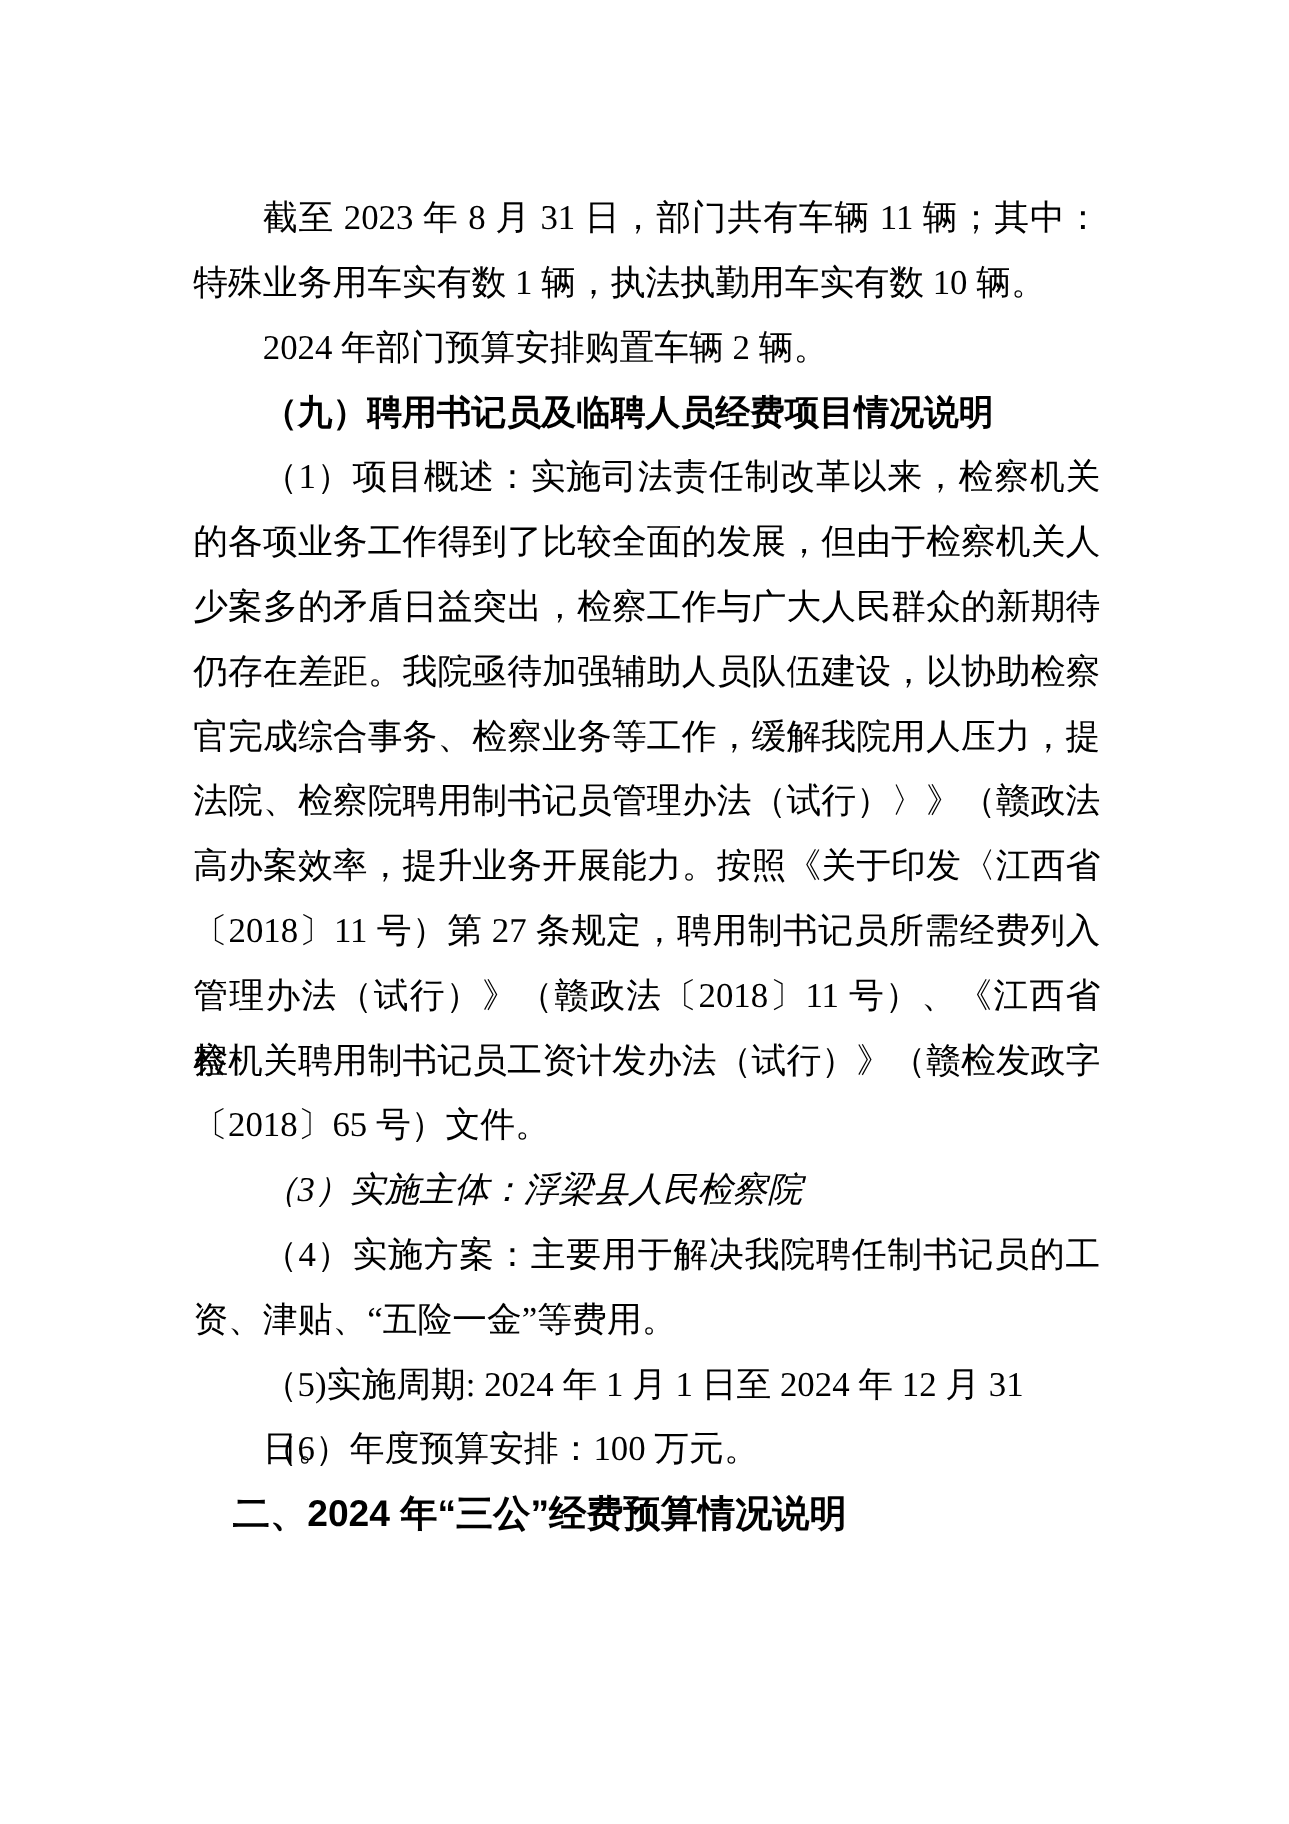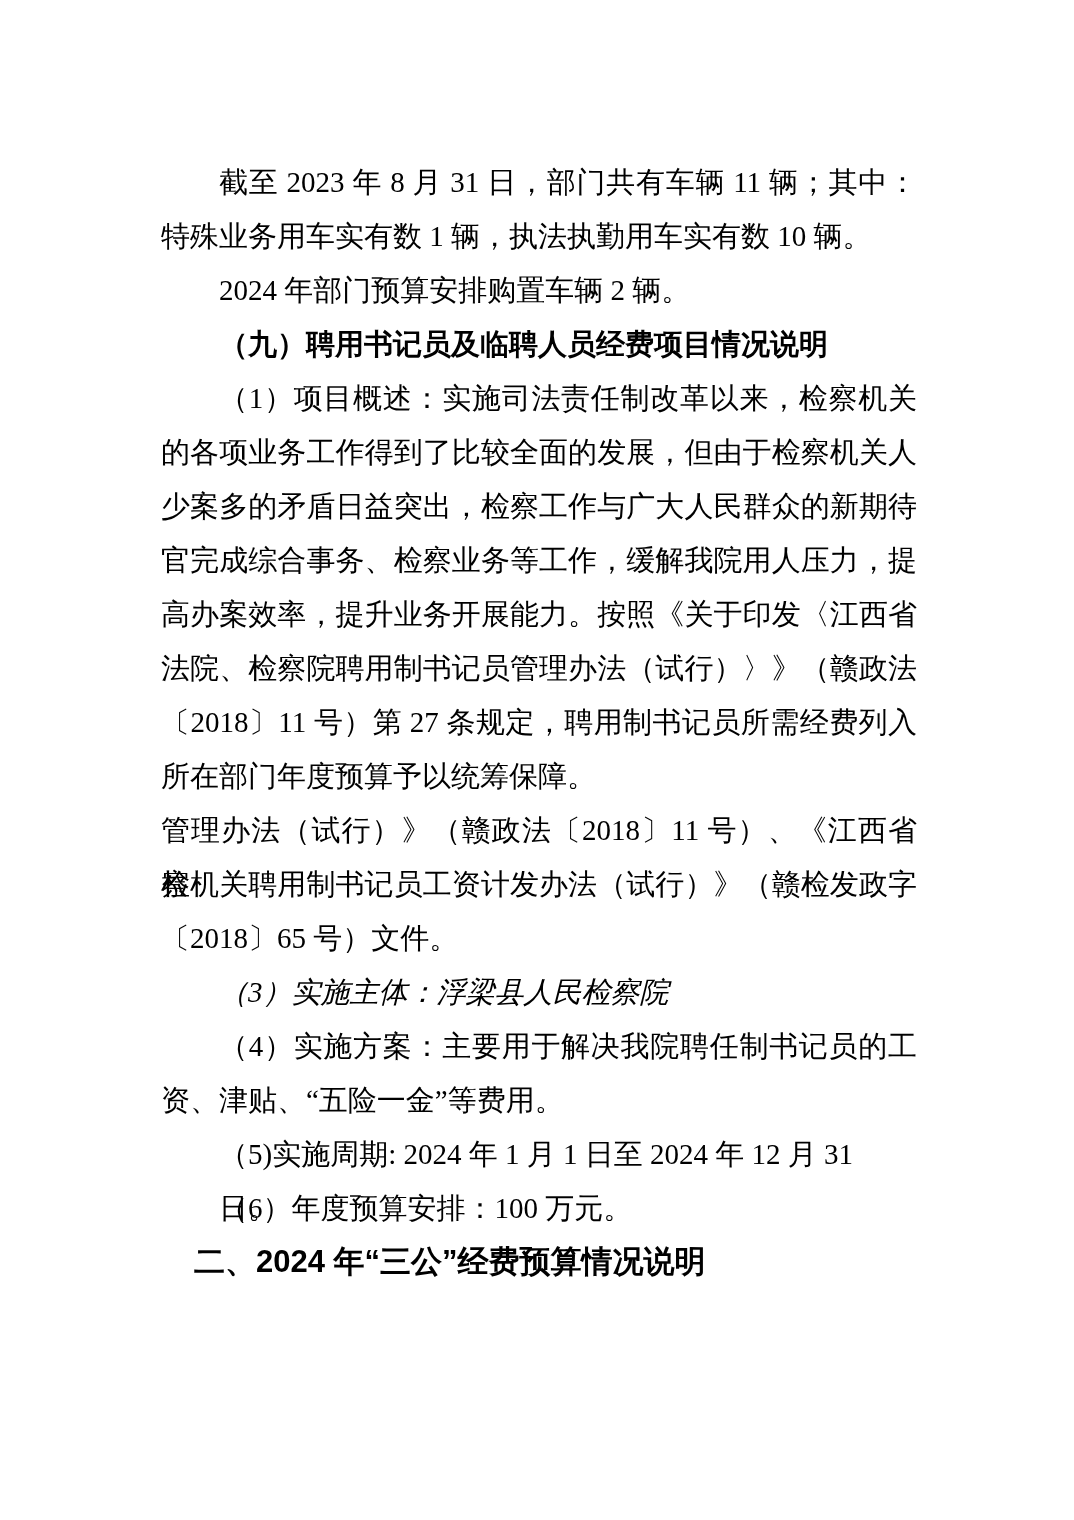--- a/index.html
+++ b/index.html
@@ -49,25 +49,25 @@
 
 <div class="page">
   <div class="doc-body">
       <div class="line body justify" style="padding-left: 58px;">截至 2023 年 8 月 31 日，部门共有车辆 11 辆；其中：</div>
       <div class="line body">特殊业务用车实有数 1 辆，执法执勤用车实有数 10 辆。</div>
       <div class="line body" style="padding-left: 58px;">2024 年部门预算安排购置车辆 2 辆。</div>
       <div class="line section-heading" style="padding-left: 58px;">（九）聘用书记员及临聘人员经费项目情况说明</div>
       <div class="line body justify" style="padding-left: 58px;">（1）项目概述：实施司法责任制改革以来，检察机关</div>
       <div class="line body justify">的各项业务工作得到了比较全面的发展，但由于检察机关人</div>
       <div class="line body justify">少案多的矛盾日益突出，检察工作与广大人民群众的新期待</div>
+      <div class="line body justify">仍存在差距。我院亟待加强辅助人员队伍建设，以协助检察</div>
       <div class="line body justify">官完成综合事务、检察业务等工作，缓解我院用人压力，提</div>
+      <div class="line body justify">法院、检察院聘用制书记员管理办法（试行）〉》（赣政法</div>
       <div class="line body justify">高办案效率，提升业务开展能力。按照《关于印发〈江西省</div>
-      <div class="line body justify">法院、检察院聘用制书记员管理办法（试行）〉》（赣政法</div>
       <div class="line body justify">〔2018〕11 号）第 27 条规定，聘用制书记员所需经费列入</div>
-      <div class="line body">所在部门年度预算予以统筹保障。</div>
       <div class="line body justify">管理办法（试行）》（赣政法〔2018〕11 号）、《江西省检</div>
       <div class="line body justify">察机关聘用制书记员工资计发办法（试行）》（赣检发政字</div>
       <div class="line body">〔2018〕65 号）文件。</div>
       <div class="line body" style="padding-left: 58px; font-style: italic;">（3）实施主体：浮梁县人民检察院</div>
       <div class="line body justify" style="padding-left: 58px;">（4）实施方案：主要用于解决我院聘任制书记员的工</div>
       <div class="line body">资、津贴、“五险一金”等费用。</div>
       <div class="line body" style="padding-left: 58px;">（5)实施周期: 2024 年 1 月 1 日至 2024 年 12 月 31 日。</div>
       <div class="line body" style="padding-left: 58px;">（6）年度预算安排：100 万元。</div>
       <div class="line chapter-heading" style="padding-left: 33px;">二、2024 年“三公”经费预算情况说明</div>
     </div>

